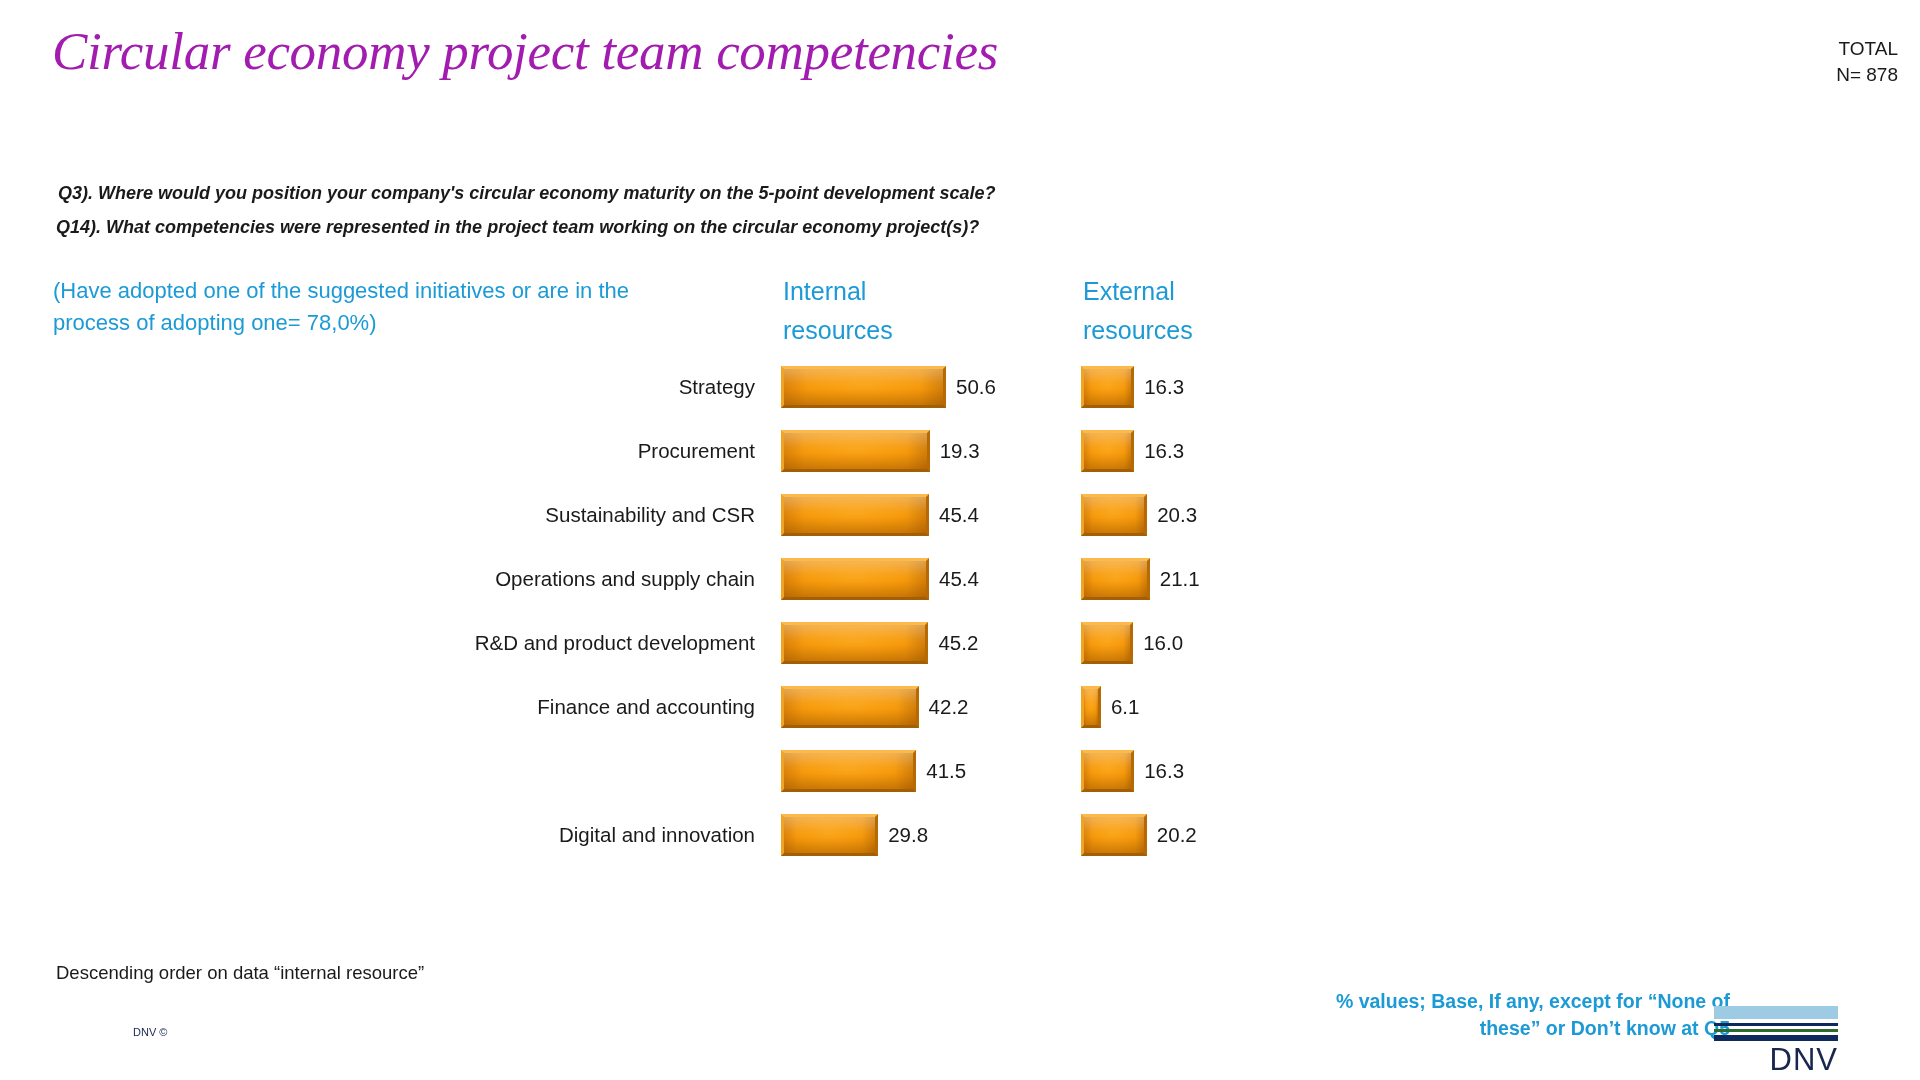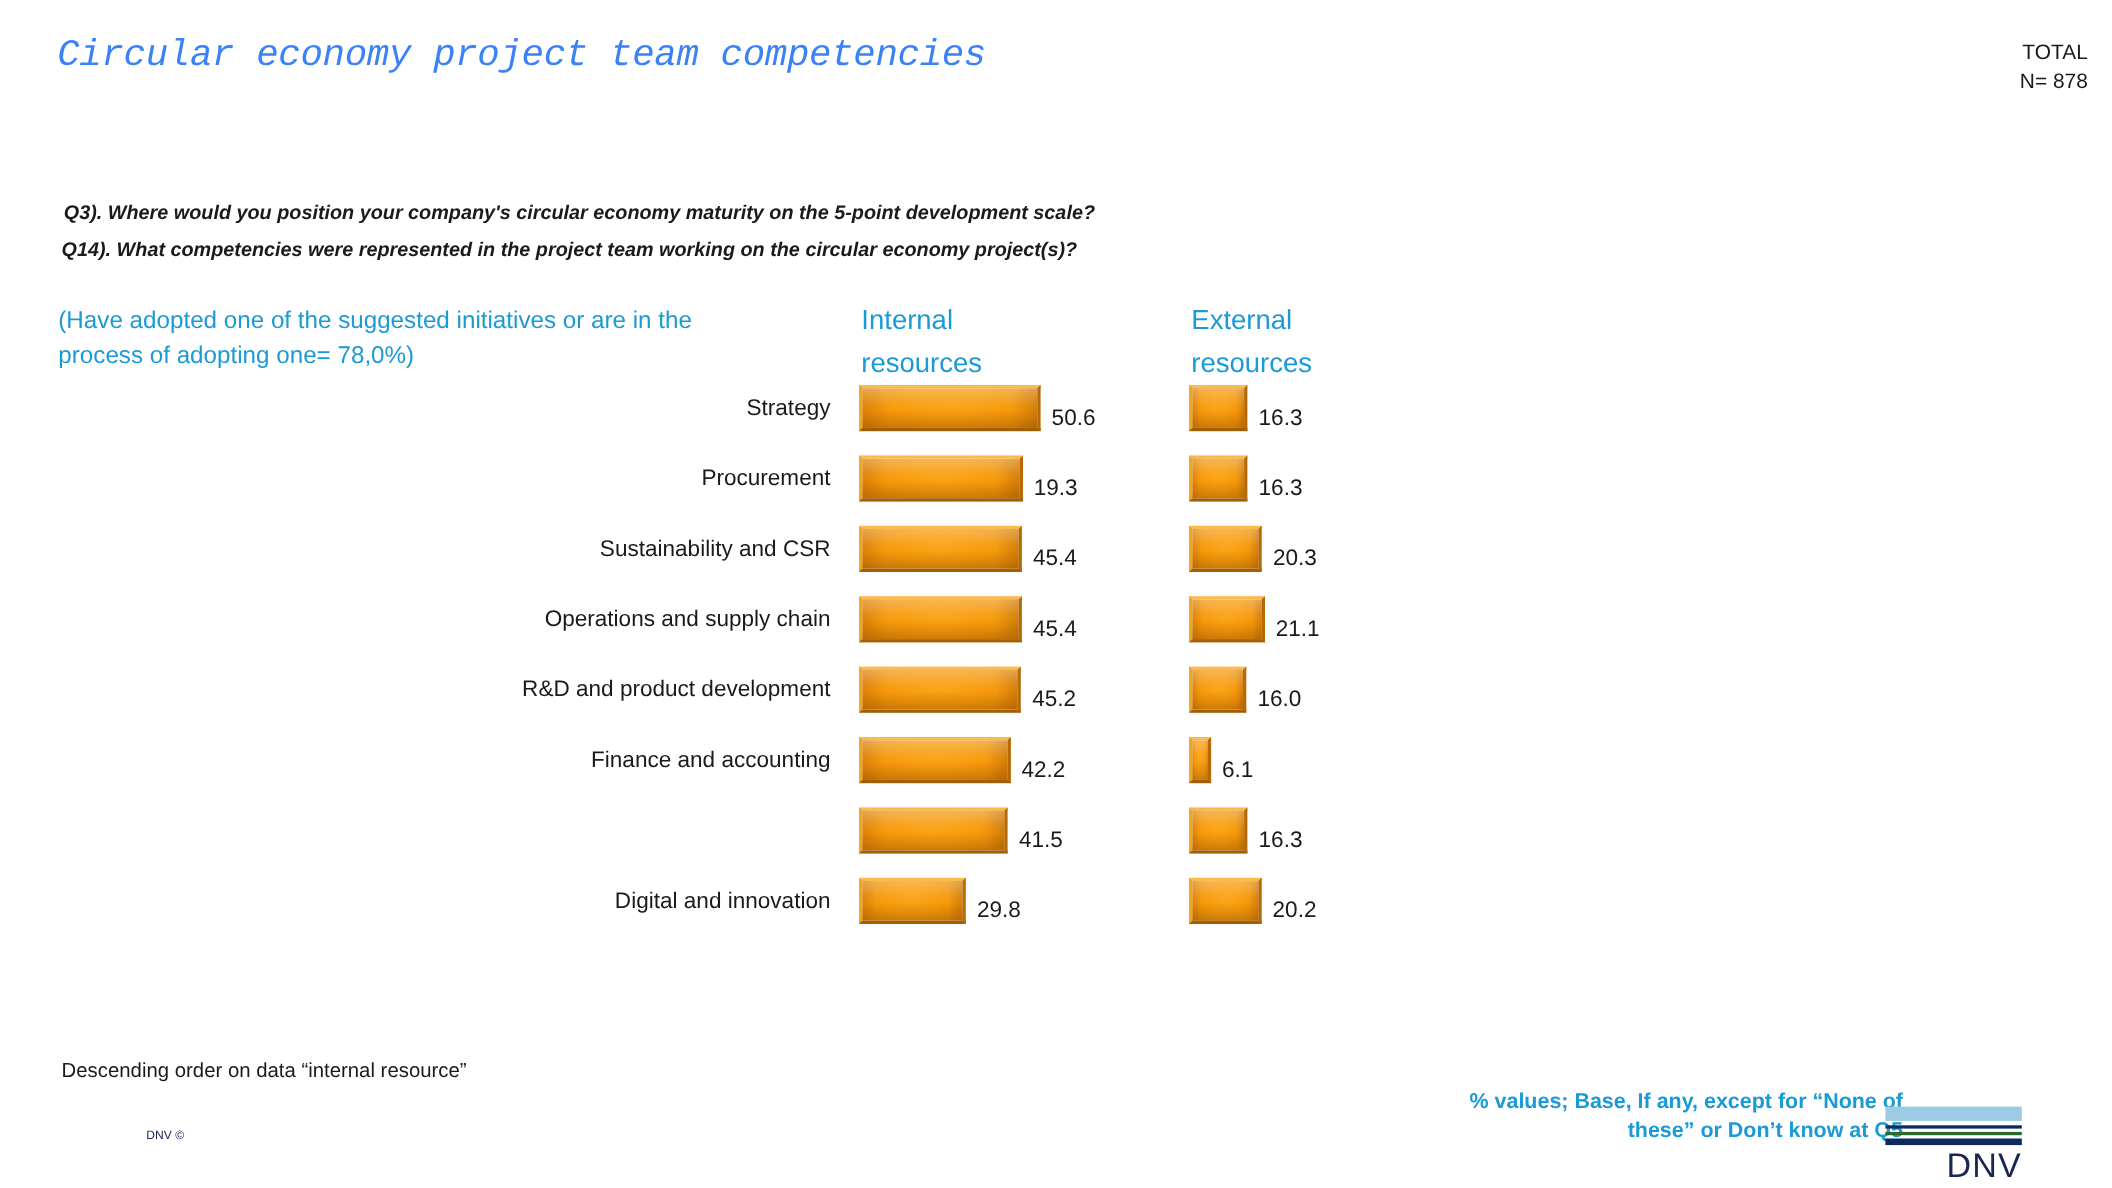--- a/index.html
+++ b/index.html
@@ -17,26 +17,26 @@
   }
 
   
   .title-block {
     position: absolute;
     left: 52px;
     top: 18px;
     width: 1720px;
   }
   .title-line {
-    font-family: Liberation Mono, monospace;
+    font-family: Liberation Serif, serif;
     font-style: italic;
     font-weight: 400;
-    font-size: 34px;
+    font-size: 53px;
     line-height: 66px;
-    color: #3b82f6;
+    color: #a21caf;
     letter-spacing: -0.3px;
     white-space: nowrap;
   }
 
   .total-box {
     position: absolute;
     right: 22px;
     top: 36px;
     text-align: right;
     font-size: 19px;
@@ -75,21 +75,21 @@
     color: #1b9ad6;
     white-space: pre-line;
   }
   .col-head-internal { left: 783px; top: 272px; }
   .col-head-external { left: 1083px; top: 272px; }
 
   
   .chart {
     position: absolute;
     left: 0;
-    top: 344px;
+    top: 360px;
     width: 1920px;
   }
   .row {
     position: relative;
     height: 64px;
   }
   .cat-label {
     position: absolute;
     right: 1165px;   
     top: 14px;
@@ -98,21 +98,21 @@
     color: #1a1a1a;
     white-space: nowrap;
     text-align: right;
   }
 
   .bar-wrap {
     position: absolute;
     top: 6px;
     height: 42px;
     display: flex;
-    align-items: flex-end;
+    align-items: center;
   }
   .bar-wrap.internal { left: 781px; }
   .bar-wrap.external { left: 1081px; }
 
   
   .bar {
     height: 42px;
     box-sizing: border-box;
     background:
       linear-gradient(135deg, rgba(255,255,255,0.00) 0%, rgba(255,255,255,0.00) 100%),

